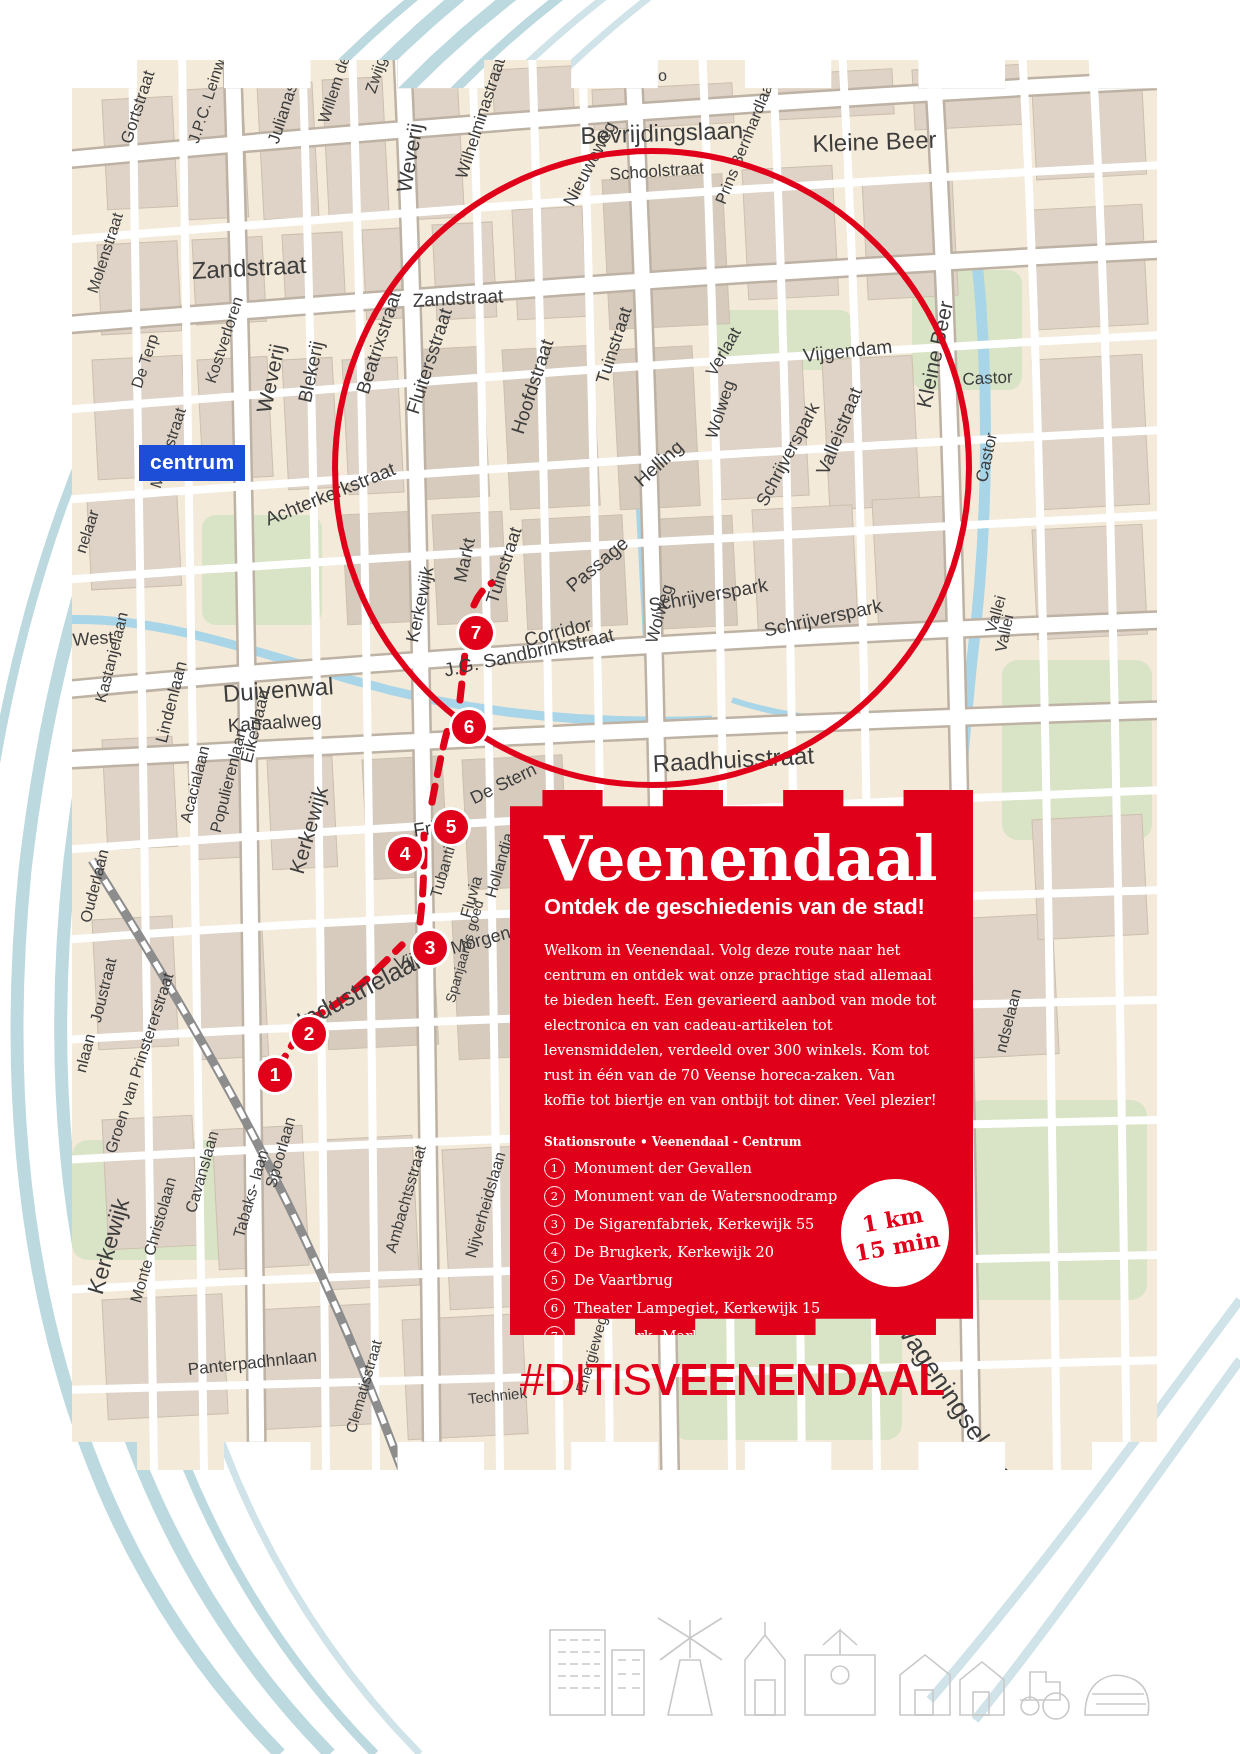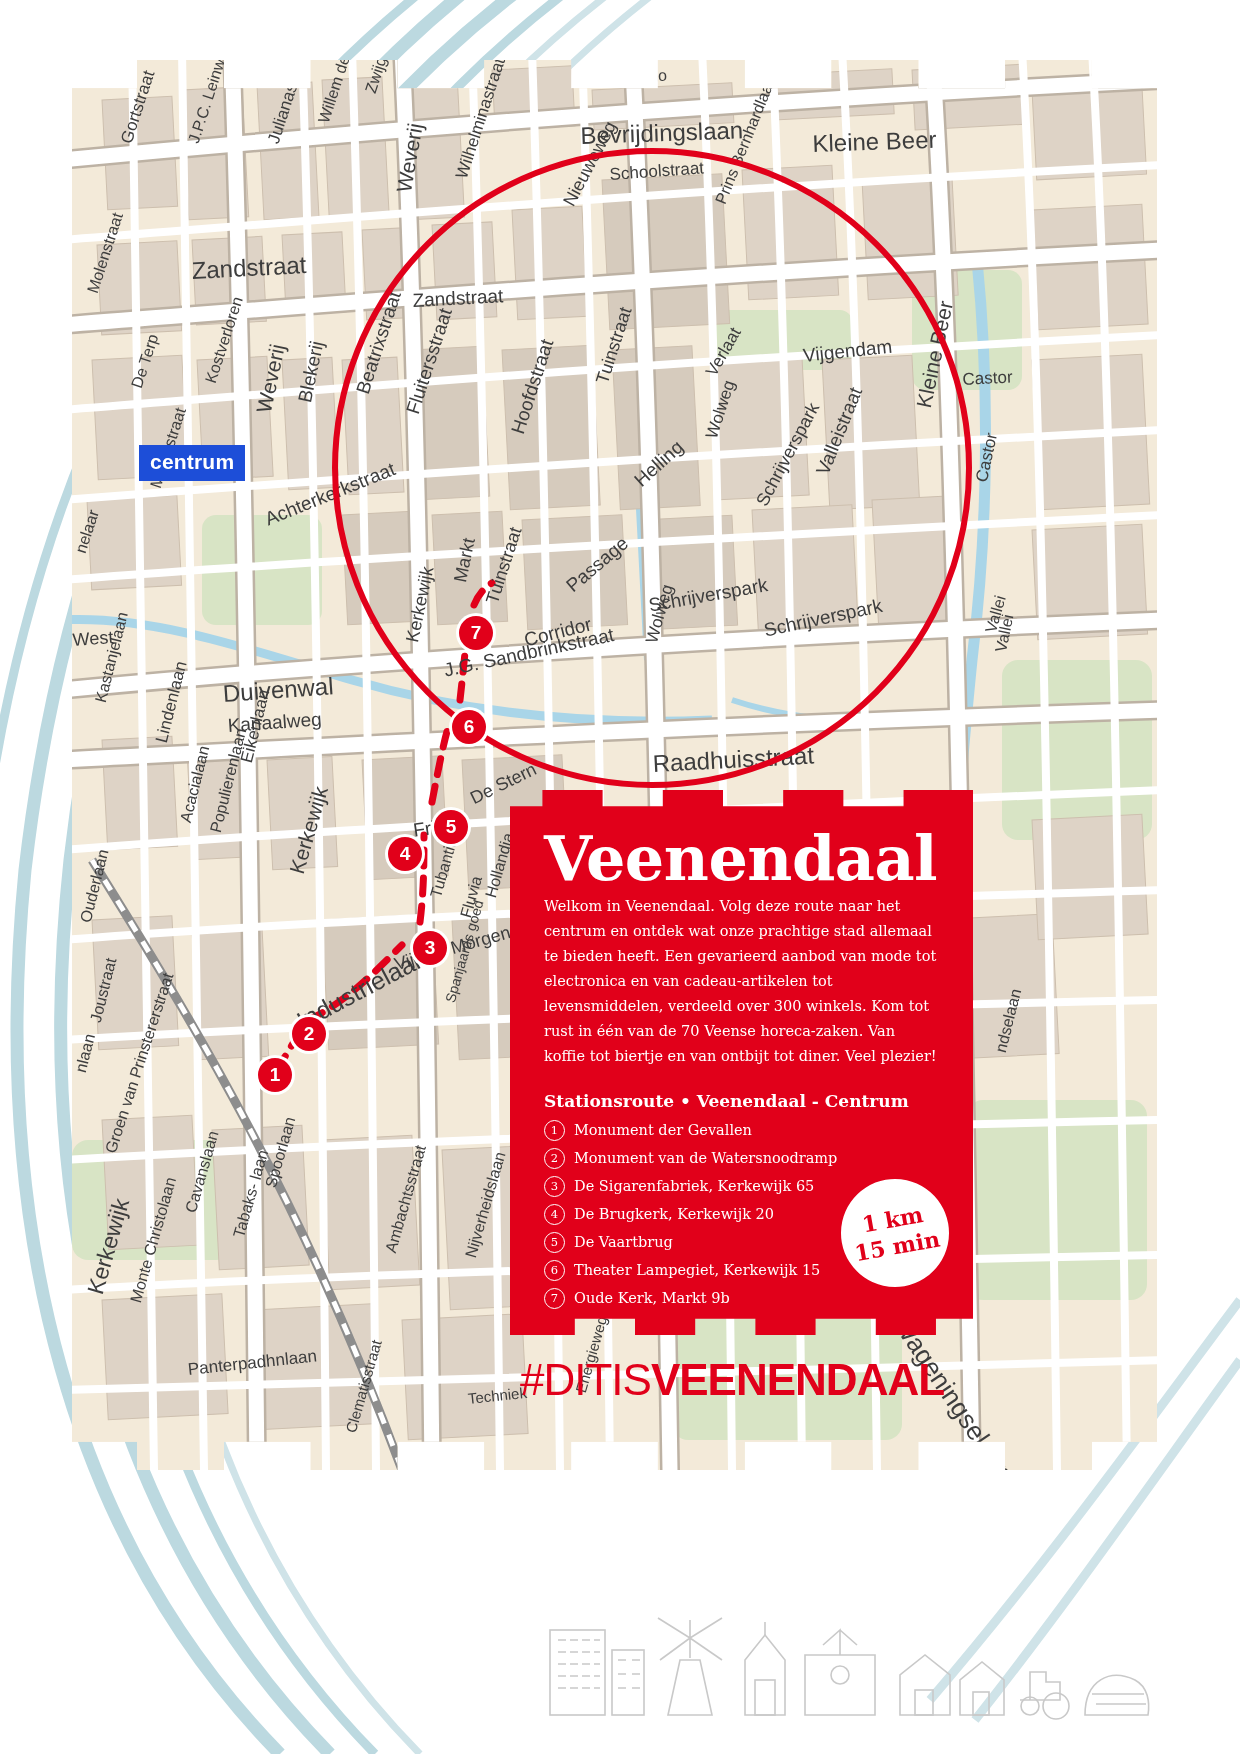--- a/index.html
+++ b/index.html
@@ -129,21 +129,21 @@
     letter-spacing: -0.2px;
   }
   .info-body {
     font-family: "DejaVu Serif", serif;
     font-size: 14.5px;
     line-height: 1.72;
     margin: 0 0 22px 0;
   }
   .route-head {
     font-family: "DejaVu Serif", serif;
-    font-size: 17px;
+    font-size: 12px;
     font-weight: bold;
     margin: 5px 0 6px 0;
   }
   .route-list { list-style: none; margin: 0; padding: 0; }
   .route-item {
     display: flex;
     align-items: center;
     font-family: "DejaVu Serif", serif;
     font-size: 14.5px;
     line-height: 1.0;
@@ -472,34 +472,35 @@
       <div class="marker" style="left: 341px; top: 871px;">3</div>
       <div class="marker" style="left: 316px; top: 777px;">4</div>
       <div class="marker" style="left: 362px; top: 750px;">5</div>
       <div class="marker" style="left: 380px; top: 650px;">6</div>
       <div class="marker" style="left: 387px; top: 556px;">7</div>
     </div>
 </div>
 
 <div class="info-panel">
   <h1 class="info-title">Veenendaal</h1>
+  <div class="info-sub">Ontdek de geschiedenis van de stad!</div>
   <p class="info-body">Welkom in Veenendaal. Volg deze route naar het centrum en ontdek wat onze prachtige stad allemaal te bieden heeft. Een gevarieerd aanbod van mode tot electronica en van cadeau-artikelen tot levensmiddelen, verdeeld over 300 winkels. Kom tot rust in één van de 70 Veense horeca-zaken. Van koffie tot biertje en van ontbijt tot diner. Veel plezier!</p>
   <div class="route-head">Stationsroute • Veenendaal - Centrum</div>
   <ul class="route-list" id="route-list">
       <li class="route-item">
         <span class="route-num">1</span>
         <span>Monument der Gevallen</span>
       </li>
       <li class="route-item">
         <span class="route-num">2</span>
         <span>Monument van de Watersnoodramp</span>
       </li>
       <li class="route-item">
         <span class="route-num">3</span>
-        <span>De Sigarenfabriek, Kerkewijk 65</span>
+        <span>De Sigarenfabriek, Kerkewijk 55</span>
       </li>
       <li class="route-item">
         <span class="route-num">4</span>
         <span>De Brugkerk, Kerkewijk 20</span>
       </li>
       <li class="route-item">
         <span class="route-num">5</span>
         <span>De Vaartbrug</span>
       </li>
       <li class="route-item">

